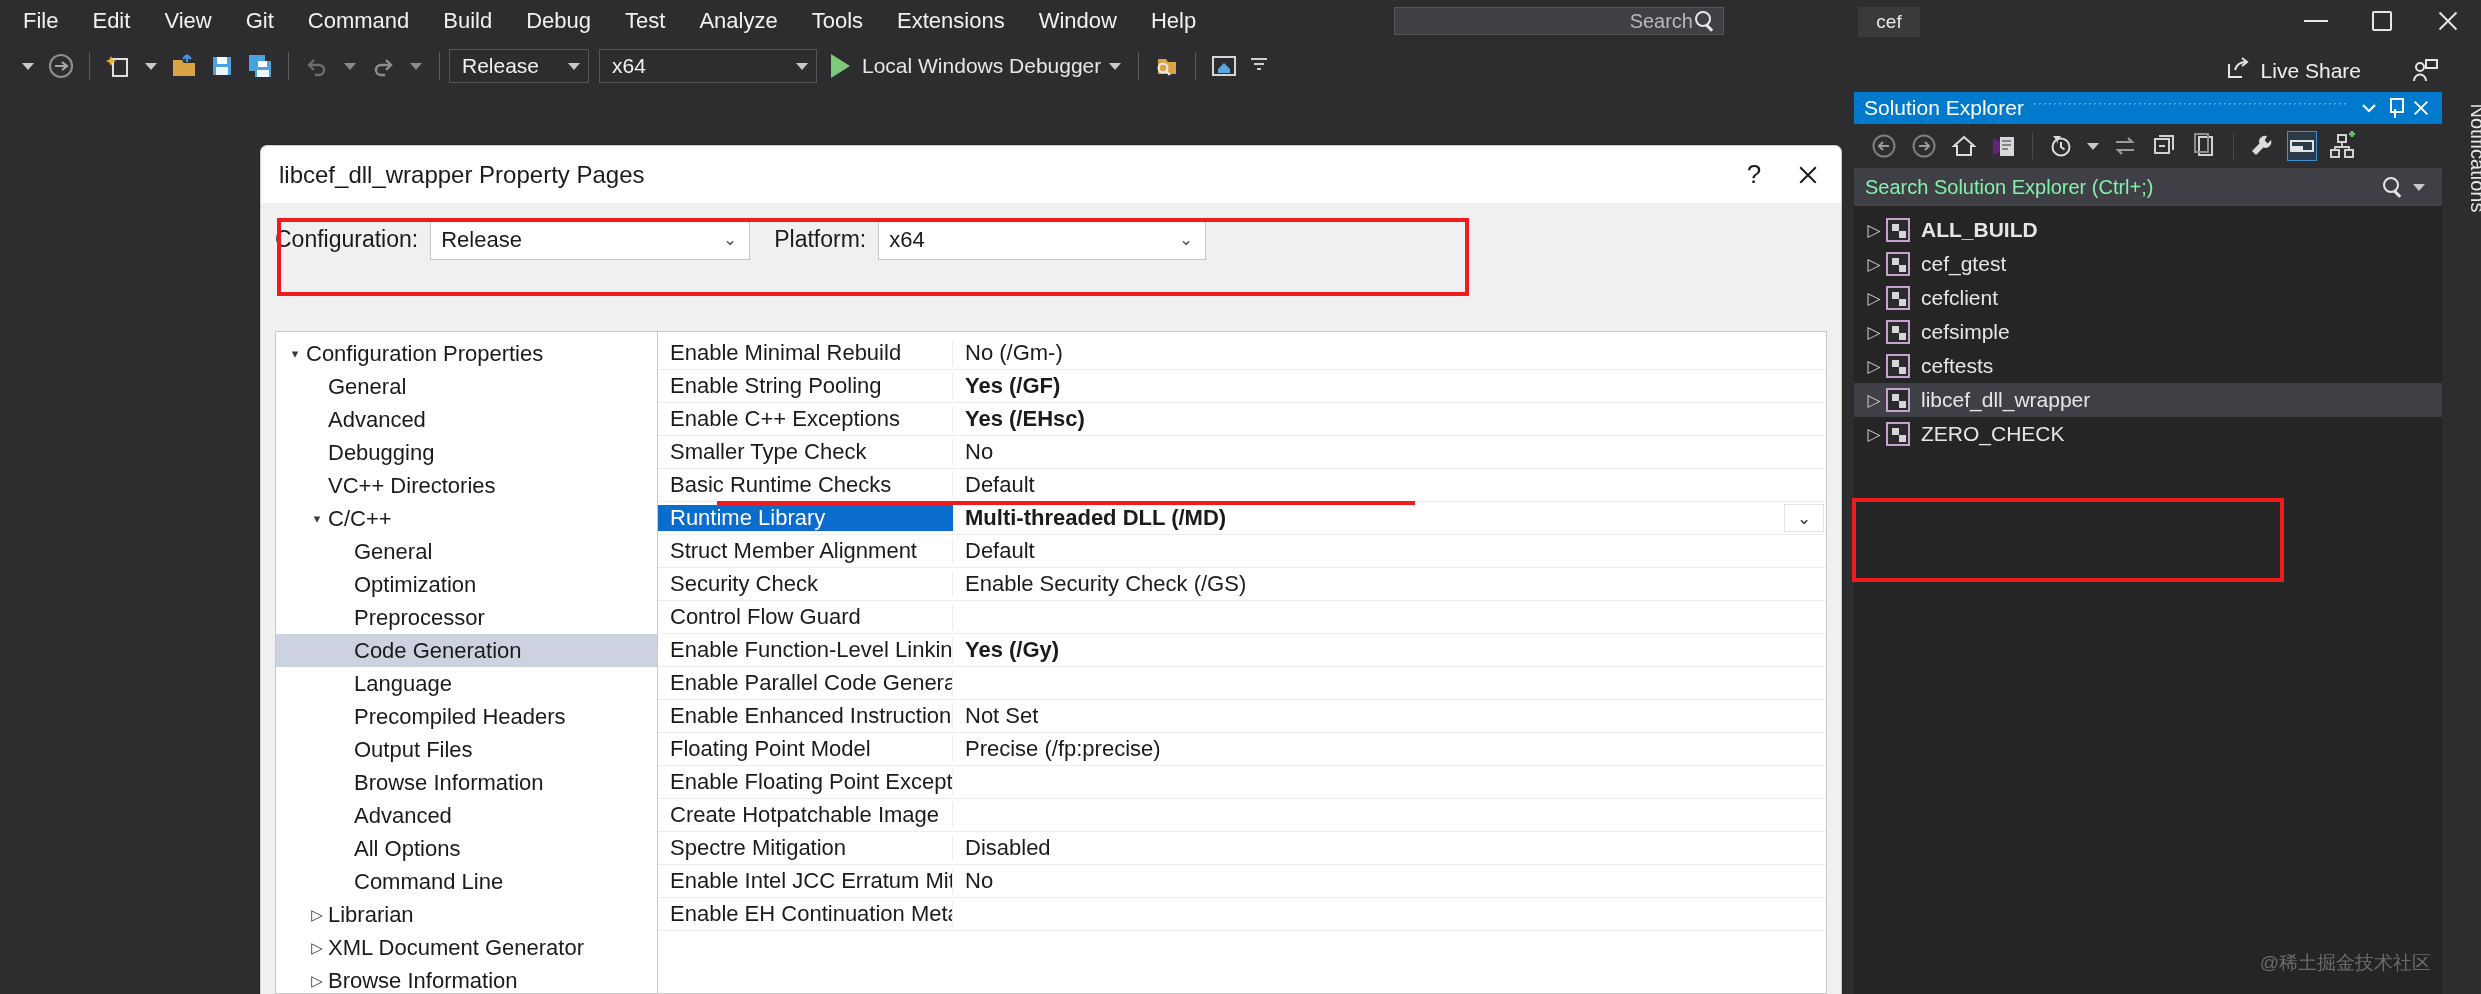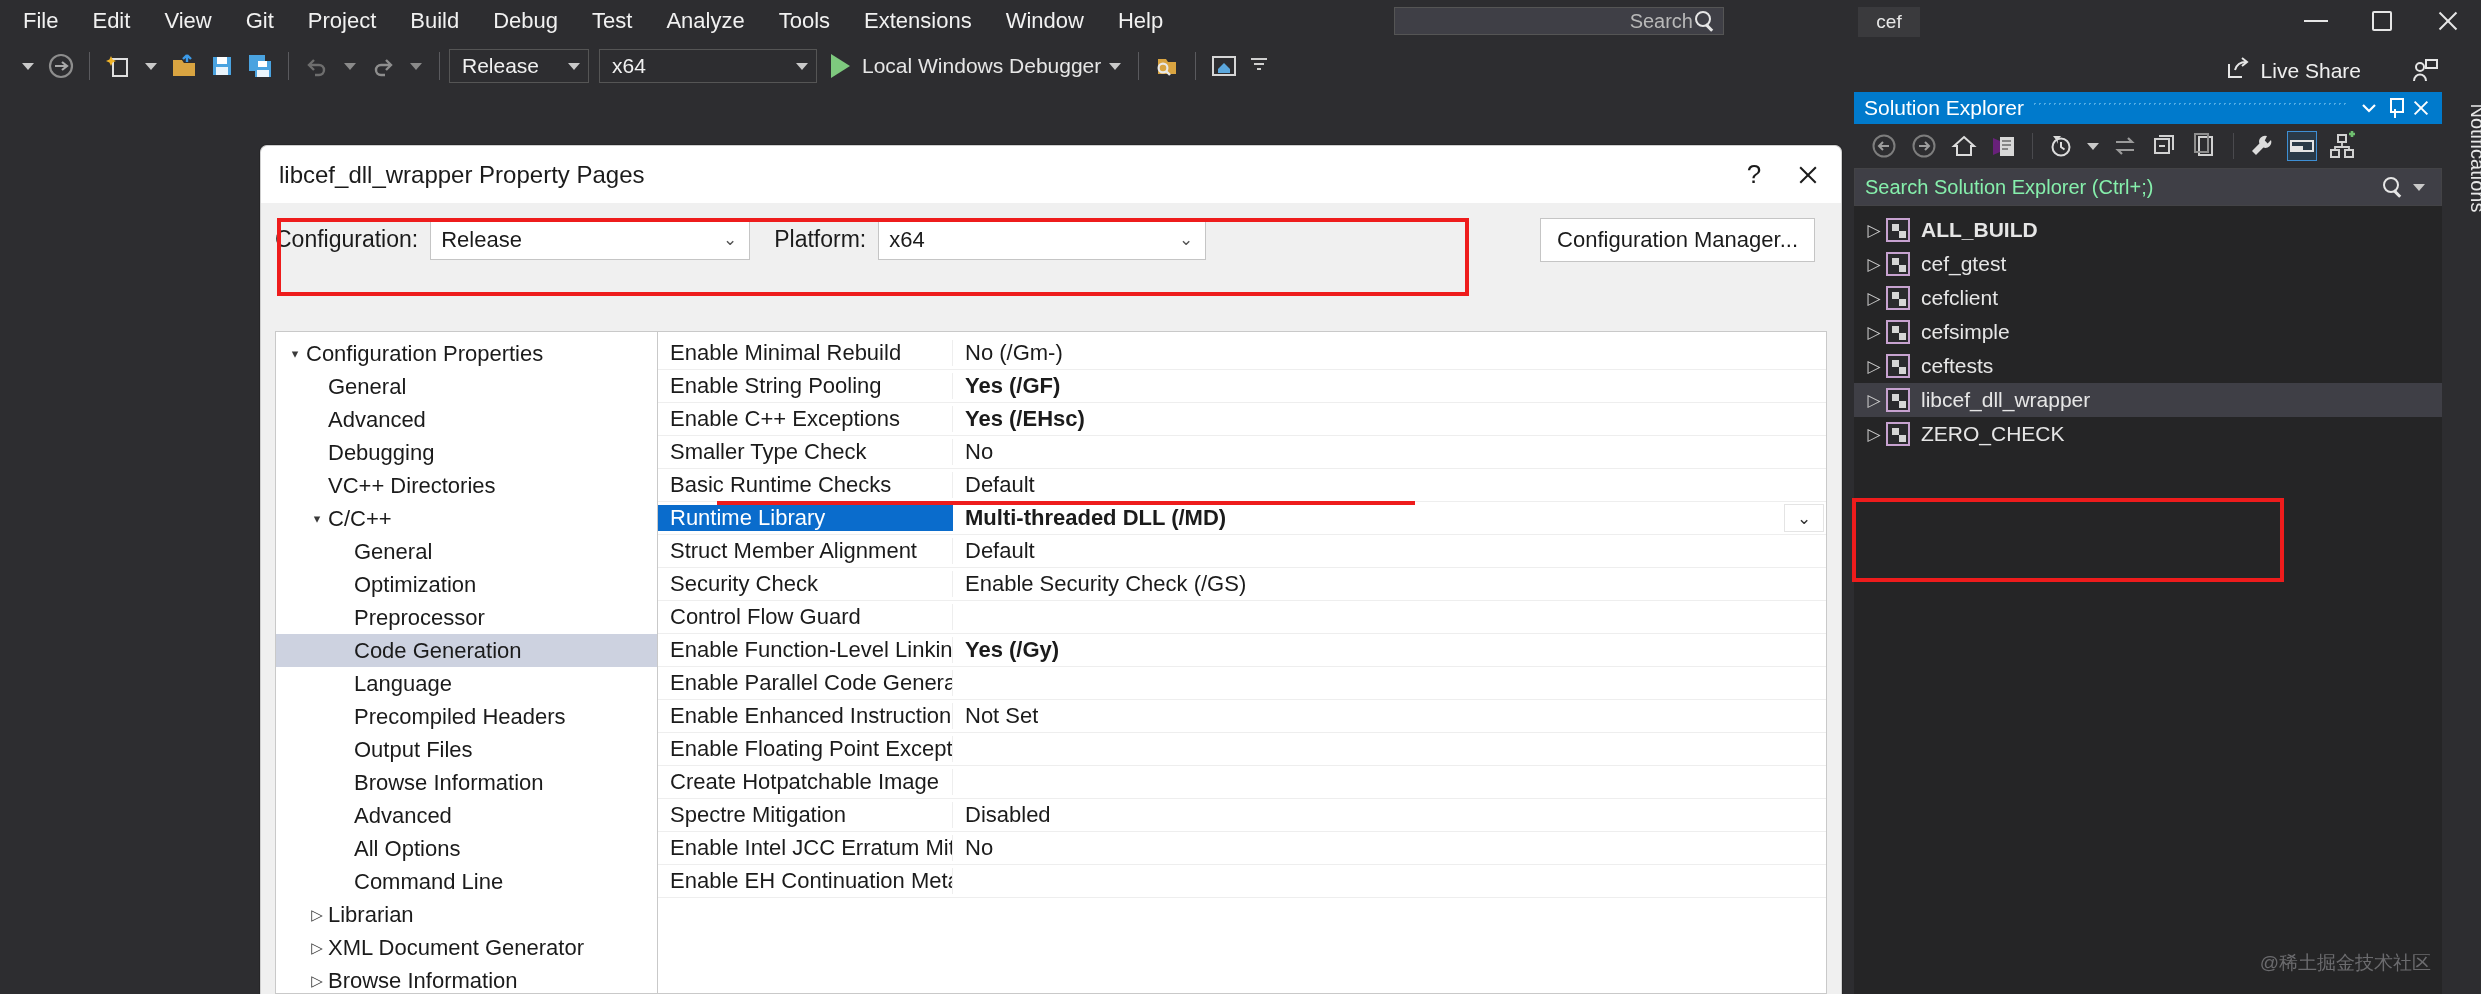--- a/index.html
+++ b/index.html
@@ -236,21 +236,21 @@
 </head>
 <body>
 
 <div id="app">
 
   <div class="menubar">
     <div class="menu-item">File</div>
     <div class="menu-item">Edit</div>
     <div class="menu-item">View</div>
     <div class="menu-item">Git</div>
-    <div class="menu-item">Project</div>
+    <div class="menu-item">Command</div>
     <div class="menu-item">Build</div>
     <div class="menu-item">Debug</div>
     <div class="menu-item">Test</div>
     <div class="menu-item">Analyze</div>
     <div class="menu-item">Tools</div>
     <div class="menu-item">Extensions</div>
     <div class="menu-item">Window</div>
     <div class="menu-item">Help</div>
 
     <div class="search-box">
@@ -546,23 +546,20 @@
       <div class="combo" style="width:320px">
         <span class="v">Release</span>
         <span class="chev">⌄</span>
       </div>
       <span class="lbl-cfg" style="margin-left:24px">Platform:</span>
       <div class="combo" style="width:328px">
         <span class="v">x64</span>
         <span class="chev">⌄</span>
       </div>
       <div style="flex:1"></div>
-      <div class="btn-cfgmgr" style="margin-right:12px">
-        <span>Configuration Manager...</span>
-      </div>
     </div>
 
     <div class="dlg-body">
 
       <div class="tree-pane">
         <div class="tnode" style="padding-left:8px">
             <span class="tri down">▾</span>
             <span>Configuration Properties</span>
           </div>
         <div class="tnode" style="padding-left:52px">
@@ -673,20 +670,24 @@
           </div>
         <div class="grow">
             <span class="k">Enable Parallel Code Generation</span>
             <span class="v"></span>
           </div>
         <div class="grow">
             <span class="k">Enable Enhanced Instruction Set</span>
             <span class="v">Not Set</span>
           </div>
         <div class="grow">
+            <span class="k">Floating Point Model</span>
+            <span class="v">Precise (/fp:precise)</span>
+          </div>
+        <div class="grow">
             <span class="k">Enable Floating Point Exceptions</span>
             <span class="v"></span>
           </div>
         <div class="grow">
             <span class="k">Create Hotpatchable Image</span>
             <span class="v"></span>
           </div>
         <div class="grow">
             <span class="k">Spectre Mitigation</span>
             <span class="v">Disabled</span>

